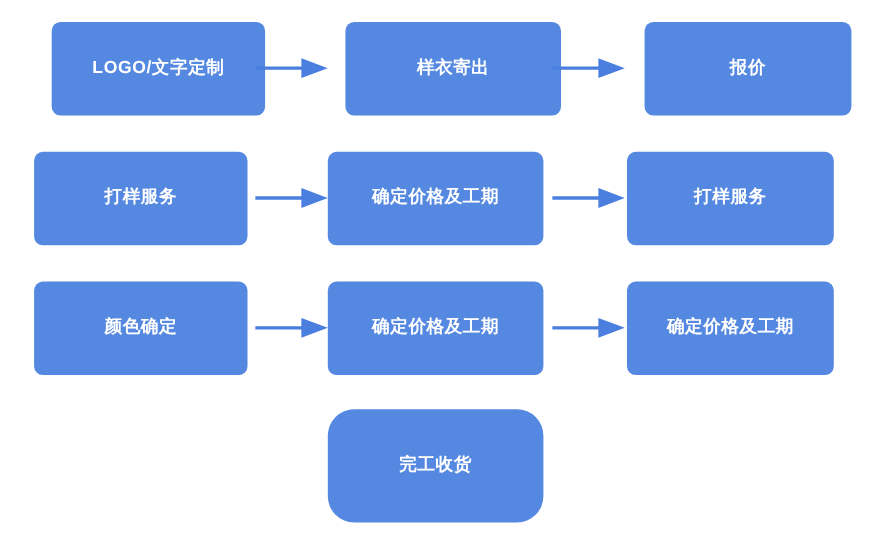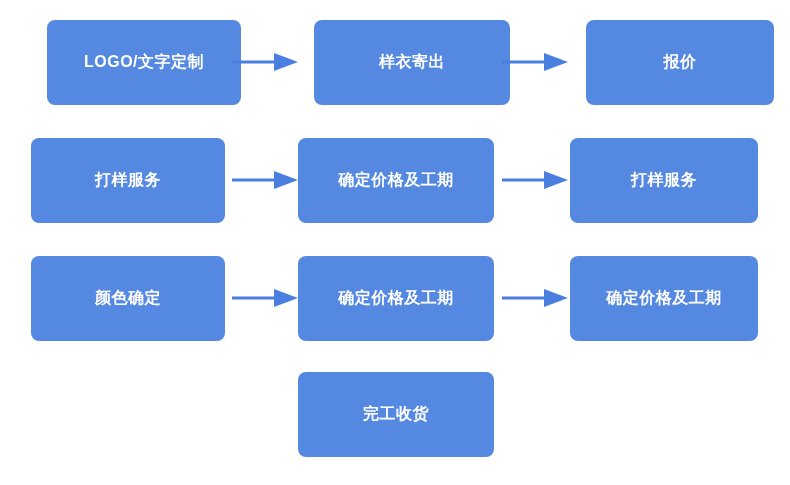--- a/index.html
+++ b/index.html
@@ -37,21 +37,21 @@
   }
   
   .col1 { left: 31px;  width: 194px; }
   .col2 { left: 298px; width: 196px; }
   .col3 { left: 570px; width: 188px; }
 
   
   .row1 { top: 20px;  height: 85px; margin-left: 16px; }
   .row2 { top: 138px; height: 85px; }
   .row3 { top: 256px; height: 85px; }
-  .row4 { top: 372px; height: 85px; }
+  .row4 { top: 372px; height: 103px; border-radius: 24px; }
 
   .arrow {
     position: absolute;
     width: 66px;
     height: 22px;
     overflow: visible;
   }
   .arrow svg {
     display: block;
     width: 66px;

